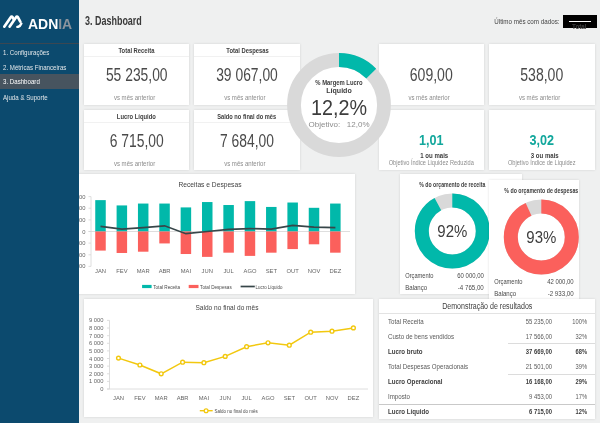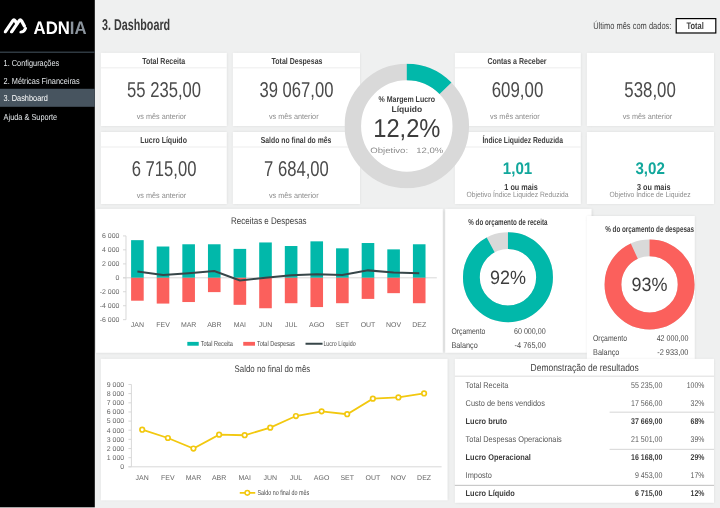--- a/index.html
+++ b/index.html
@@ -11,40 +11,40 @@
 .tealnum{position:absolute;top:22.4px;left:0;right:0;text-align:center;font-size:14px;color:#12a79c;font-weight:bold;transform:scaleX(.9)}
 .bsub{position:absolute;top:40.5px;left:0;right:0;text-align:center;font-size:7.3px;font-weight:bold;color:#3d3d3d;transform:translateX(3px) scaleX(.83)}
 .gsub{position:absolute;top:49.4px;left:0;right:0;text-align:center;font-size:6.4px;color:#8c8c8c;transform:scaleX(.88);white-space:nowrap}
 .ttl{font-size:8px;fill:#3f3f3f;font-family:"Liberation Sans"}
 .ttl2{font-size:7.3px;font-weight:bold;fill:#404040;font-family:"Liberation Sans"}
 .ax{font-size:5.8px;fill:#666666;font-family:"Liberation Sans"}
 .tr{position:absolute;font-size:7px;color:#595959;white-space:nowrap;width:170px}
 .trb{position:absolute;font-size:7px;color:#3d3d3d;font-weight:bold;white-space:nowrap;width:170px}
 </style></head>
 <body>
-<div class="sidebar" style="position:absolute;left:0;top:0;width:78.5px;height:423px;background:#000000;z-index:3">
+<div class="sidebar" style="position:absolute;left:0;top:0;width:78.5px;height:423px;background:#0c4a6e;z-index:3">
   <svg width="21" height="14" viewBox="0 0 21 14" style="position:absolute;left:3px;top:14px">
     <g stroke="#fff" stroke-width="2.7" fill="none" stroke-linecap="round">
       <path d="M1.4 12.6 L7.6 3.4 Q8.6 1.9 9.7 3.4 L10.9 5.6"></path>
       <path d="M6.7 12.6 L12.9 3.4 Q13.9 1.9 15 3.4 L17.3 7.6"></path>
       <path d="M14.4 12.9 Q17.1 12.7 18.3 9.6" stroke-width="2.5"></path>
     </g>
   </svg>
   <div style="position:absolute;left:27.5px;top:14.5px;font-size:15px;font-weight:bold;color:#fff;transform:scaleX(.93);transform-origin:left;white-space:nowrap">ADN<span style="color:#8b949d">IA</span></div>
   <div style="position:absolute;left:0;top:42.5px;width:78.5px;height:1px;background:#3b4752"></div>
   <div style="position:absolute;left:3px;top:48.3px;font-size:7.3px;color:#e3e7ea;white-space:nowrap;transform:scaleX(.84);transform-origin:left">1. Configurações</div>
   <div style="position:absolute;left:3px;top:62.6px;font-size:7.3px;color:#e3e7ea;white-space:nowrap;transform:scaleX(.84);transform-origin:left">2. Métricas Financeiras</div>
   <div style="position:absolute;left:0;top:73.5px;width:78.5px;height:15px;background:#47545f"></div>
   <div style="position:absolute;left:3px;top:77.3px;font-size:7.3px;color:#fff;white-space:nowrap;transform:scaleX(.84);transform-origin:left">3. Dashboard</div>
   <div style="position:absolute;left:3px;top:92.8px;font-size:7.3px;color:#e3e7ea;white-space:nowrap;transform:scaleX(.84);transform-origin:left">Ajuda &amp; Suporte</div>
 </div>
 
 <div style="position:absolute;left:84.5px;top:12.8px;font-size:13px;font-weight:bold;color:#3a3a3a;transform:scaleX(.69);transform-origin:left;white-space:nowrap">3. Dashboard</div>
 <div style="position:absolute;left:400px;top:17px;width:159.5px;text-align:right;font-size:8px;color:#444;transform:scaleX(.78);transform-origin:right;white-space:nowrap">Último mês com dados:</div>
-<div style="position:absolute;left:562.5px;top:15px;width:34px;height:13px;background:#fff;border:1px solid #000000;text-align:center;font-size:8px;font-weight:bold;color:#3d3d3d;line-height:12px;z-index:2"><span style="display:inline-block;transform:scaleX(.78)">Total</span></div>
+<div style="position:absolute;left:562.5px;top:15px;width:34px;height:13px;background:#fff;border:6px solid #000000;text-align:center;font-size:8px;font-weight:bold;color:#3d3d3d;line-height:12px;z-index:2"><span style="display:inline-block;transform:scaleX(.78)">Total</span></div>
 
 <svg width="104" height="104" style="position:absolute;left:287px;top:53px;z-index:5">
 <circle cx="52" cy="52" r="45" fill="#fff" stroke="#d9d9d9" stroke-width="13.8"></circle>
 <circle cx="52" cy="52" r="45" fill="none" stroke="#01b8aa" stroke-width="13.8" stroke-dasharray="35.9 282.7" transform="rotate(-90 52 52)"></circle>
 <g font-family="Liberation Sans" fill="#3d3d3d">
 <text x="52" y="32.3" text-anchor="middle" font-size="7" font-weight="bold" textLength="47.3" lengthAdjust="spacingAndGlyphs">% Margem Lucro</text>
 <text x="52" y="40.3" text-anchor="middle" font-size="7" font-weight="bold" textLength="25.5" lengthAdjust="spacingAndGlyphs">Líquido</text>
 <text x="52" y="61.5" text-anchor="middle" font-size="21.5" textLength="56" lengthAdjust="spacingAndGlyphs">12,2%</text>
 <text x="52" y="74.3" text-anchor="middle" font-size="6.5" fill="#8c8c8c" textLength="61" lengthAdjust="spacingAndGlyphs">Objetivo:&nbsp;&nbsp;&nbsp;12,0%</text>
 </g>
@@ -54,51 +54,49 @@
 <div class="chead"><span style="display:inline-block;transform:translateX(0px) scaleX(0.8);transform-origin:center">Total Receita</span></div>
 <div class="num" style="transform:scaleX(0.77)">55 235,00</div>
 <div class="sub">vs mês anterior</div>
 </div>
 <div class="card" style="left:194px;top:44px;width:106px;height:60.5px">
 <div class="chead"><span style="display:inline-block;transform:translateX(0px) scaleX(0.8);transform-origin:center">Total Despesas</span></div>
 <div class="num" style="transform:scaleX(0.77)">39 067,00</div>
 <div class="sub">vs mês anterior</div>
 </div>
 <div class="card" style="left:379px;top:44px;width:104.5px;height:60.5px">
-<div class="chead"><span style="display:inline-block;transform:translateX(0px) scaleX(0.8);transform-origin:center">Contas a Receber</span></div>
 <div class="num" style="transform:scaleX(0.78)">609,00</div>
 <div class="sub">vs mês anterior</div>
 </div>
 <div class="card" style="left:489px;top:44px;width:105.5px;height:60.5px">
 <div class="num" style="transform:scaleX(0.78)">538,00</div>
 <div class="sub">vs mês anterior</div>
 </div>
 <div class="card" style="left:83.5px;top:110px;width:105.5px;height:59.5px">
 <div class="chead"><span style="display:inline-block;transform:translateX(0px) scaleX(0.8);transform-origin:center">Lucro Líquido</span></div>
 <div class="num" style="transform:scaleX(0.77)">6 715,00</div>
 <div class="sub">vs mês anterior</div>
 </div>
 <div class="card" style="left:194px;top:110px;width:106px;height:59.5px">
 <div class="chead"><span style="display:inline-block;transform:translateX(0px) scaleX(0.78);transform-origin:center">Saldo no final do mês</span></div>
 <div class="num" style="transform:scaleX(0.77)">7 684,00</div>
 <div class="sub">vs mês anterior</div>
 </div>
 <div class="card" style="left:379px;top:110px;width:104.5px;height:59.5px">
-<div class="chead"><span style="display:inline-block;transform:translateX(4px) scaleX(0.77);transform-origin:center">Índice Liquidez Reduzida</span></div>
 <div class="tealnum">1,01</div>
 <div class="bsub">1 ou mais</div>
 <div class="gsub">Objetivo Índice Liquidez Reduzida</div>
 </div>
 <div class="card" style="left:489px;top:110px;width:105.5px;height:59.5px">
 <div class="tealnum">3,02</div>
 <div class="bsub">3 ou mais</div>
 <div class="gsub">Objetivo Índice de Liquidez</div>
 </div>
 
-<div class="card" style="left:80px;top:173.5px;width:289px;height:120.7px">
+<div class="card" style="left:66px;top:173.5px;width:289px;height:120.7px">
 <svg width="289" height="121" style="position:absolute;left:0;top:0">
 <text x="144" y="13" text-anchor="middle" class="ttl" textLength="63" lengthAdjust="spacingAndGlyphs">Receitas e Despesas</text>
 <text x="19.5" y="24.6" text-anchor="end" class="ax">6 000</text>
 <text x="19.5" y="36.2" text-anchor="end" class="ax">4 000</text>
 <text x="19.5" y="47.9" text-anchor="end" class="ax">2 000</text>
 <text x="19.5" y="59.5" text-anchor="end" class="ax">0</text>
 <text x="19.5" y="71.1" text-anchor="end" class="ax">-2 000</text>
 <text x="19.5" y="82.8" text-anchor="end" class="ax">-4 000</text>
 <text x="19.5" y="94.4" text-anchor="end" class="ax">-6 000</text>
 <line x1="22.5" y1="22.6" x2="25" y2="22.6" stroke="#d6d6d6" stroke-width="0.8"></line>
@@ -151,21 +149,21 @@
 <rect x="76.1" y="110.9" width="9.5" height="3.2" fill="#01b8aa"></rect>
         <text x="87.2" y="114.6" textLength="26.9" lengthAdjust="spacingAndGlyphs">Total Receita</text>
 <rect x="122.7" y="110.9" width="9.8" height="3.2" fill="#fb605c"></rect>
         <text x="134.1" y="114.6" textLength="31.6" lengthAdjust="spacingAndGlyphs">Total Despesas</text>
 <line x1="174.6" y1="112.5" x2="188.8" y2="112.5" stroke="#374649" stroke-width="1.7"></line>
         <text x="189.5" y="114.6" textLength="26.9" lengthAdjust="spacingAndGlyphs">Lucro Líquido</text>
 </g>
 </svg>
 </div>
 
-<div class="card" style="left:371px;top:173.5px;width:122px;height:120.7px">
+<div class="card" style="left:400px;top:173.5px;width:122px;height:120.7px">
 <svg width="106" height="121" style="position:absolute;left:0;top:0">
 <text x="52.3" y="13.2" text-anchor="middle" class="ttl2" textLength="66" lengthAdjust="spacingAndGlyphs">% do orçamento de receita</text>
 <circle cx="52.3" cy="57" r="30.5" fill="none" stroke="#d9d9d9" stroke-width="14"></circle>
 <circle cx="52.3" cy="57" r="30.5" fill="none" stroke="#01b8aa" stroke-width="14" stroke-dasharray="176.3 191.6" transform="rotate(-90 52.3 57)"></circle>
 <text x="52.3" y="62.5" text-anchor="middle" font-size="16" fill="#3d3d3d" font-family="Liberation Sans" textLength="30" lengthAdjust="spacingAndGlyphs">92%</text>
 <g font-size="7" fill="#4a4a4a" font-family="Liberation Sans">
 <text x="5.2" y="104.4" textLength="28.3" lengthAdjust="spacingAndGlyphs">Orçamento</text>
         <text x="83.8" y="104.4" text-anchor="end" textLength="26.5" lengthAdjust="spacingAndGlyphs">60 000,00</text>
 <text x="5.2" y="115.9" textLength="22" lengthAdjust="spacingAndGlyphs">Balanço</text>
         <text x="83.8" y="115.9" text-anchor="end" textLength="26" lengthAdjust="spacingAndGlyphs">-4 765,00</text>

